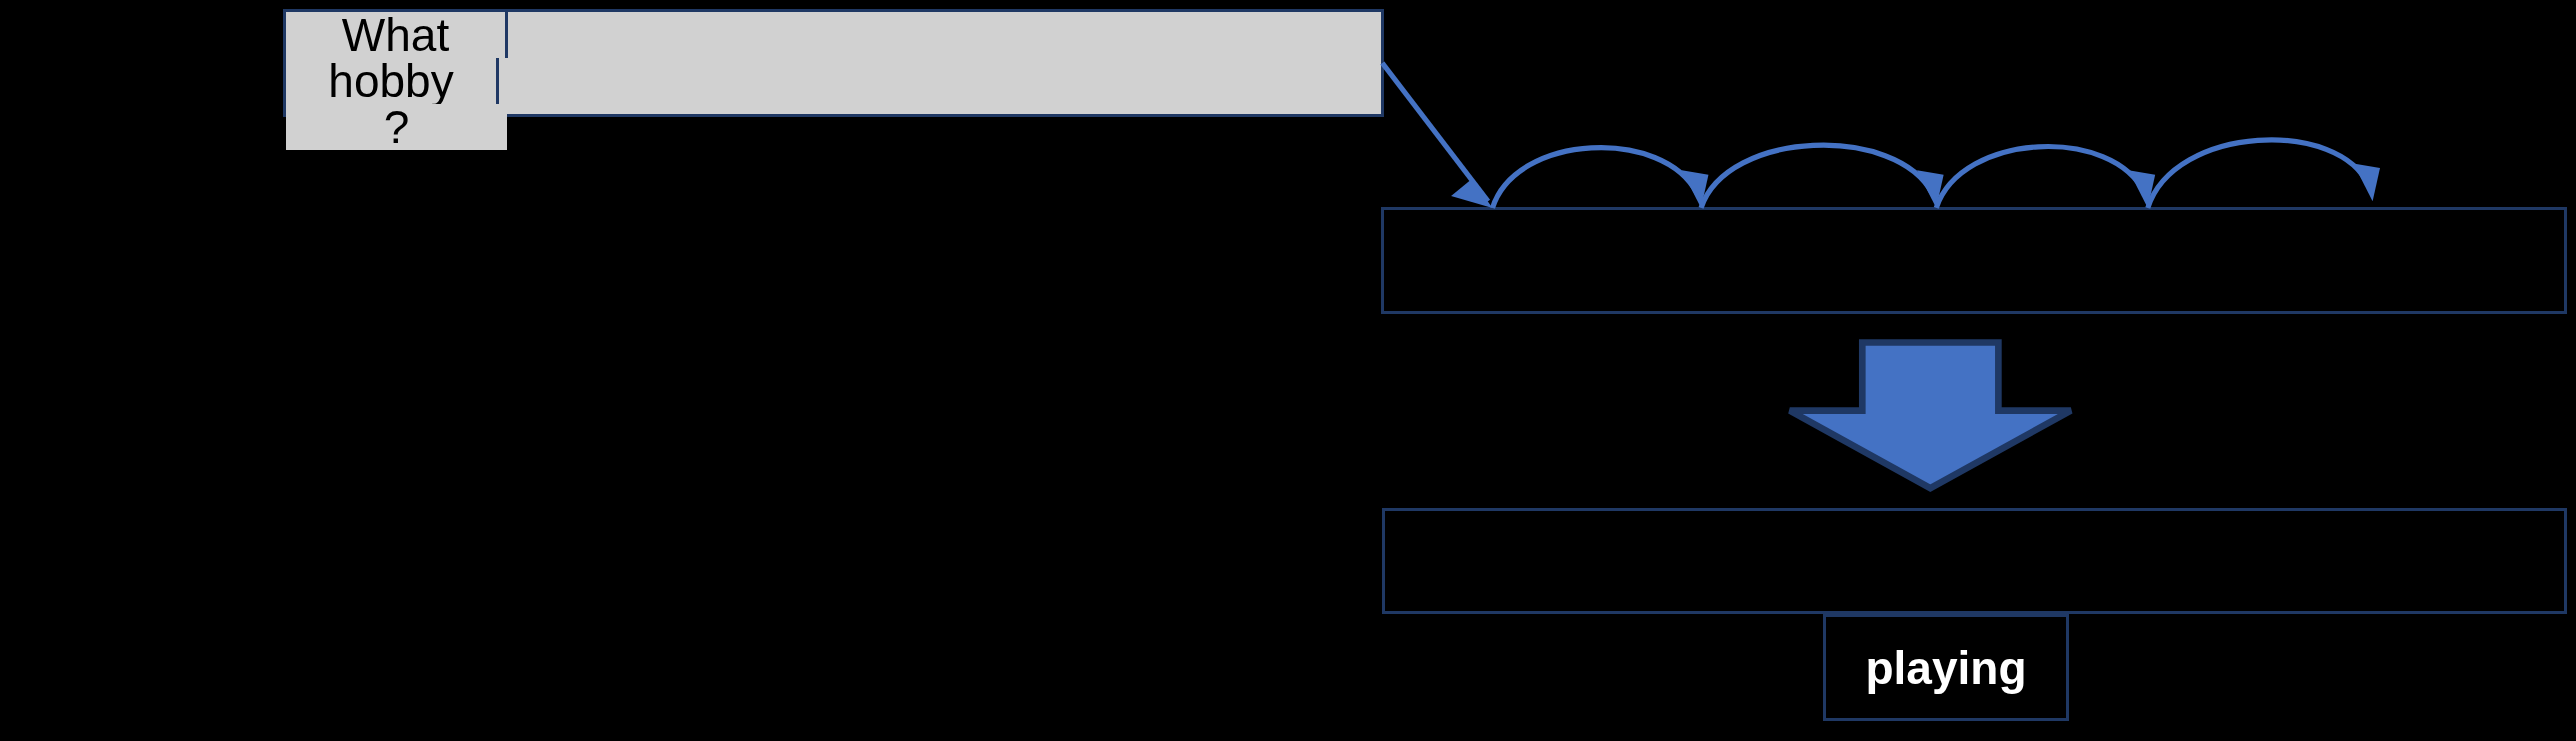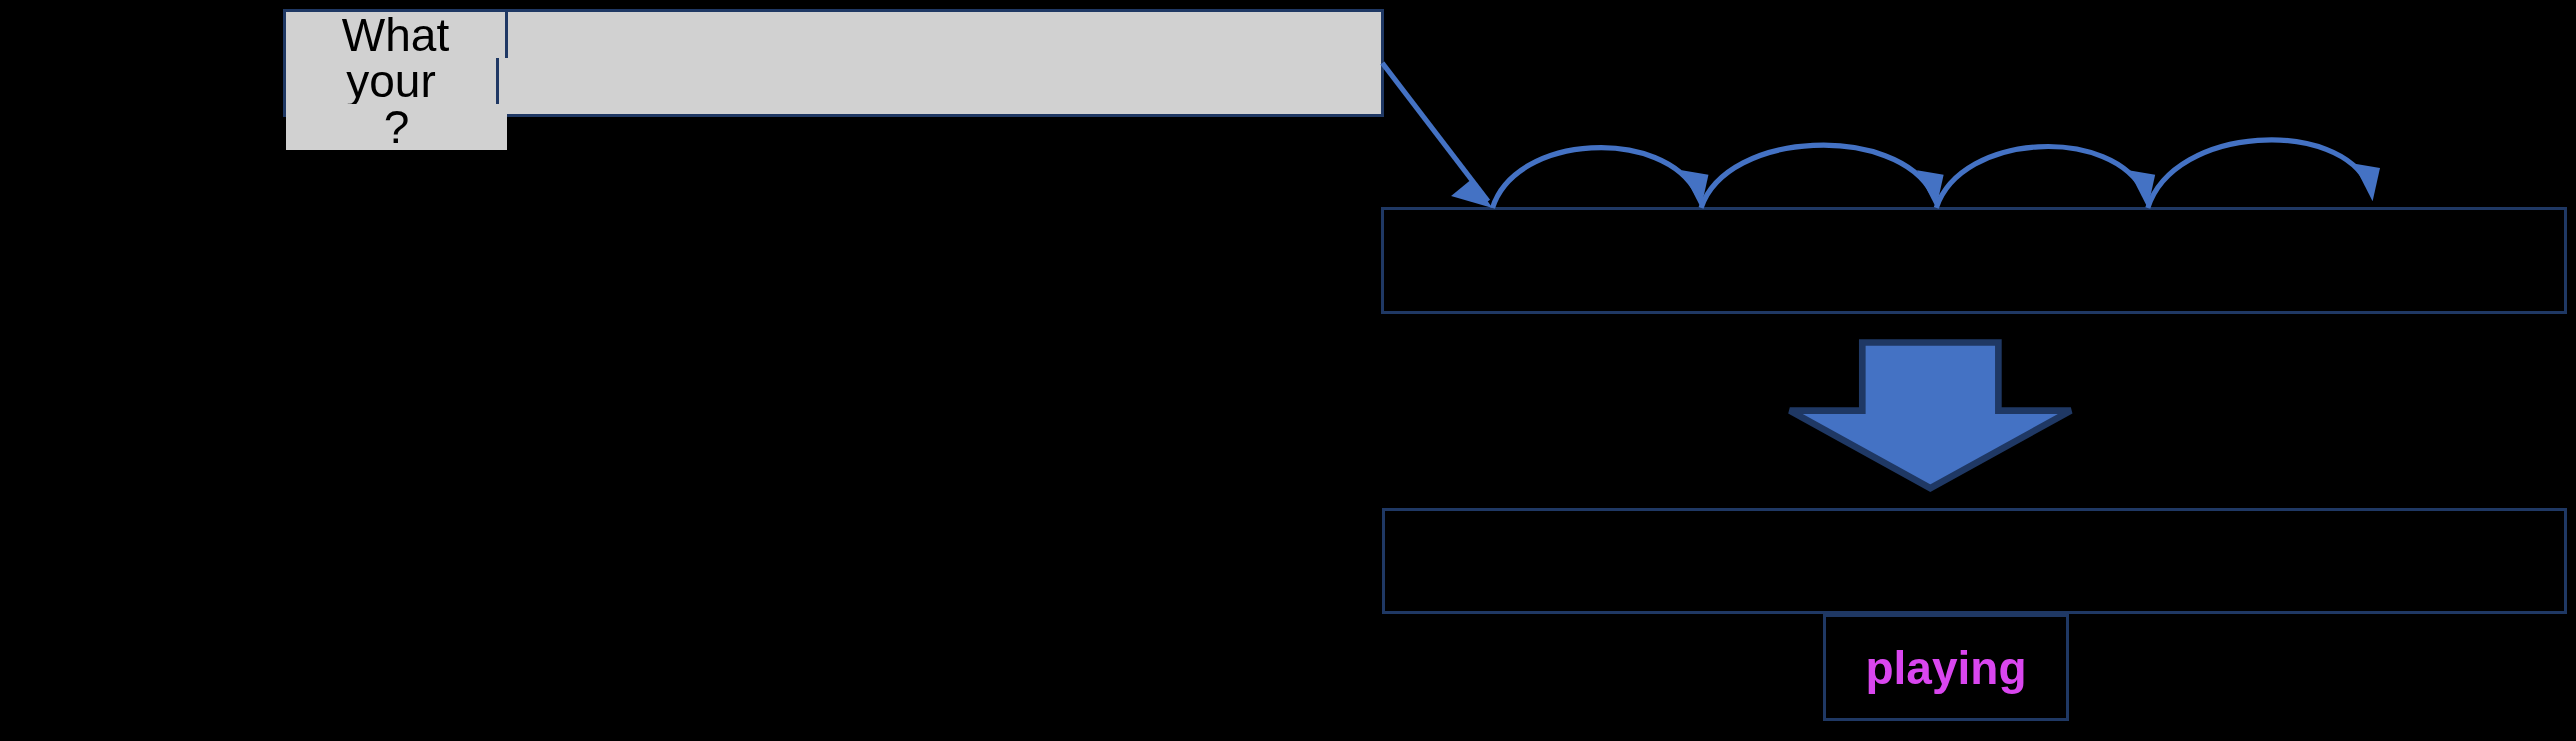--- a/index.html
+++ b/index.html
@@ -74,21 +74,21 @@
     box-sizing: border-box;
     border: 3.7px solid #1F3864;
     display: flex;
     align-items: center;
     justify-content: center;
     background: #000000;
   }
   #output-cell .word {
     font-size: 46px;
     font-weight: bold;
-    color: #d946ef;
+    color: #ffffff;
     line-height: 1;
     white-space: nowrap;
   }
 
   
   #arrow-layer {
     position: absolute;
     left: 0;
     top: 0;
     width: 2576px;
@@ -99,21 +99,21 @@
 </head>
 <body>
 
 <div id="canvas">
 
   <div class="tbl" id="source-table">
     <div class="cell" style="width:222px">
       <span>What</span>
     </div>
     <div class="cell" style="width:213px">
-      <span>your</span>
+      <span>hobby</span>
     </div>
     <div class="cell" style="width:221px">
       <span>?</span>
     </div>
   </div>
 
   <div class="tbl" id="encoder-table">
     <div class="cell" style="width:220px">
       <span></span>
     </div>

